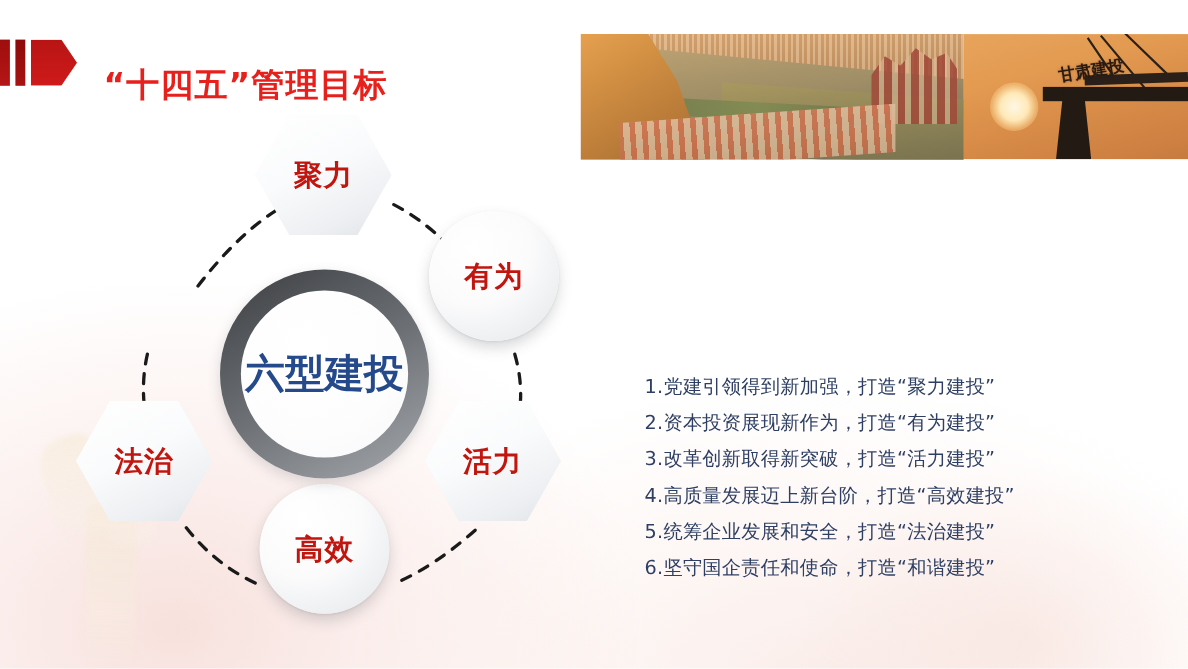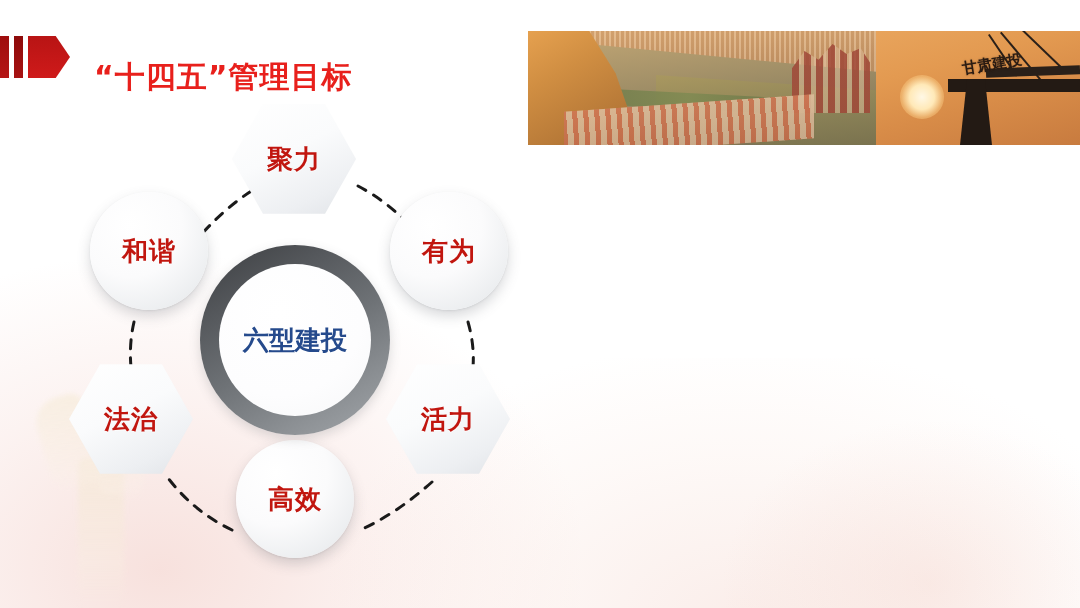--- a/index.html
+++ b/index.html
@@ -341,21 +341,21 @@
   }
   .center-ring .inner {
     width: 152px; height: 152px;
     border-radius: 50%;
     background: radial-gradient(circle at 40% 32%, #ffffff 0%, #fdfdfe 60%, #f6f7f8 100%);
     display: flex;
     align-items: center;
     justify-content: center;
   }
   .center-label {
-    font-size: 26px;
+    font-size: 36px;
     font-weight: bold;
     color: #254a8c;
     letter-spacing: 0px;
     white-space: nowrap;
     text-shadow: 0 1px 0 rgba(255,255,255,0.7);
   }
 
   
   .goal-list {
     position: absolute;
@@ -439,25 +439,30 @@
     </div>
     <div class="node circle n-youwei">
       <span>有为</span>
     </div>
     <div class="node circle n-gaoxiao">
       <span>高效</span>
     </div>
     <div class="node hex n-fazhi">
       <span>法治</span>
     </div>
-    <div class="node circle n-hexie">
-      <span>和谐</span>
-    </div>
 
     <div class="center-ring">
       <div class="inner">
         <span class="center-label">六型建投</span>
       </div>
     </div>
   </div>
 
+  <div class="goal-list">
+    <div class="goal-item">1.党建引领得到新加强，打造“聚力建投”</div>
+    <div class="goal-item">2.资本投资展现新作为，打造“有为建投”</div>
+    <div class="goal-item">3.改革创新取得新突破，打造“活力建投”</div>
+    <div class="goal-item">4.高质量发展迈上新台阶，打造“高效建投”</div>
+    <div class="goal-item">5.统筹企业发展和安全，打造“法治建投”</div>
+    <div class="goal-item">6.坚守国企责任和使命，打造“和谐建投”</div>
+  </div>
 
 </div>
 
 </body></html>

